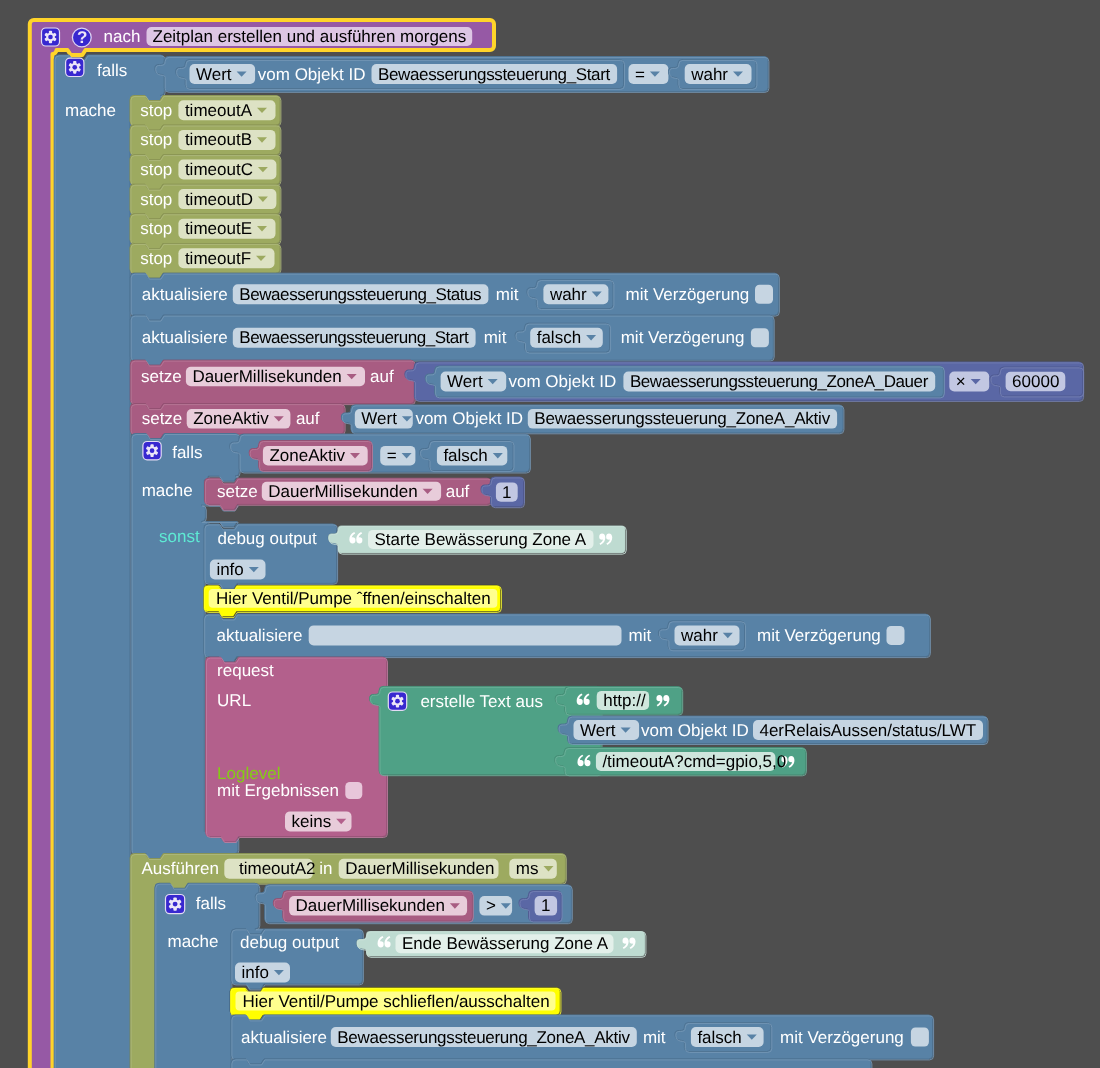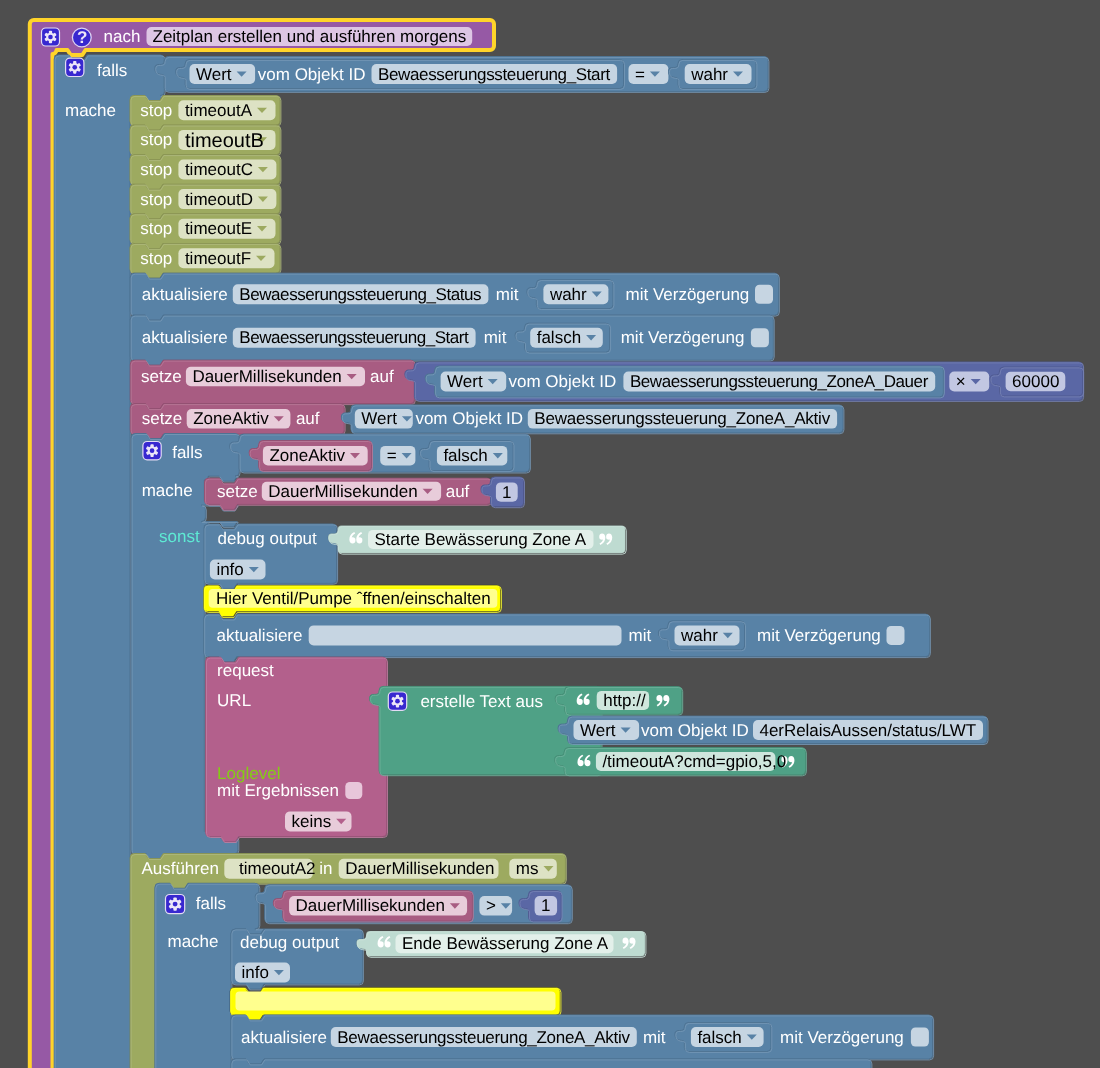--- a/index.html
+++ b/index.html
@@ -290,21 +290,21 @@
 <div class="lbl" style="left:97px;top:62px;color:#fff;font-size:17px">falls</div>
 <div class="lbl" style="left:65px;top:101.5px;color:#fff;font-size:17px">mache</div>
 <div class="lbl" style="left:196px;top:65.5px;color:#000;font-size:17px">Wert</div>
 <div class="lbl" style="left:257.8px;top:65.5px;color:#fff;font-size:17px">vom Objekt ID</div>
 <div class="lbl" style="left:378px;top:65.5px;color:#000;font-size:17px;letter-spacing:-0.359px">Bewaesserungssteuerung_Start</div>
 <div class="lbl" style="left:635px;top:65.5px;color:#000;font-size:17px">=</div>
 <div class="lbl" style="left:691.2px;top:65.5px;color:#000;font-size:17px">wahr</div>
 <div class="lbl" style="left:140.2px;top:101.8px;color:#fff;font-size:17px">stop</div>
 <div class="lbl" style="left:184.9px;top:101.8px;color:#000;font-size:17px">timeoutA</div>
 <div class="lbl" style="left:140.2px;top:131.4px;color:#fff;font-size:17px">stop</div>
-<div class="lbl" style="left:184.9px;top:131.4px;color:#000;font-size:20px">timeoutB</div>
+<div class="lbl" style="left:184.9px;top:131.4px;color:#000;font-size:17px">timeoutB</div>
 <div class="lbl" style="left:140.2px;top:161px;color:#fff;font-size:17px">stop</div>
 <div class="lbl" style="left:184.9px;top:161px;color:#000;font-size:17px">timeoutC</div>
 <div class="lbl" style="left:140.2px;top:190.6px;color:#fff;font-size:17px">stop</div>
 <div class="lbl" style="left:184.9px;top:190.6px;color:#000;font-size:17px">timeoutD</div>
 <div class="lbl" style="left:140.2px;top:220.2px;color:#fff;font-size:17px">stop</div>
 <div class="lbl" style="left:184.9px;top:220.2px;color:#000;font-size:17px">timeoutE</div>
 <div class="lbl" style="left:140.2px;top:249.8px;color:#fff;font-size:17px">stop</div>
 <div class="lbl" style="left:184.9px;top:249.8px;color:#000;font-size:17px">timeoutF</div>
 <div class="lbl" style="left:141.8px;top:285.7px;color:#fff;font-size:17px">aktualisiere</div>
 <div class="lbl" style="left:239.3px;top:285.7px;color:#000;font-size:17px;letter-spacing:-0.428px">Bewaesserungssteuerung_Status</div>
@@ -365,18 +365,19 @@
 <div class="lbl" style="left:345.2px;top:860.2px;color:#000;font-size:17px">DauerMillisekunden</div>
 <div class="lbl" style="left:515.8px;top:860.2px;color:#000;font-size:17px">ms</div>
 <div class="lbl" style="left:195.8px;top:895px;color:#fff;font-size:17px">falls</div>
 <div class="lbl" style="left:167.5px;top:932.5px;color:#fff;font-size:17px">mache</div>
 <div class="lbl" style="left:295.6px;top:897.4px;color:#000;font-size:17px">DauerMillisekunden</div>
 <div class="lbl" style="left:485.9px;top:897.4px;color:#000;font-size:17px">&gt;</div>
 <div class="lbl" style="left:541.1px;top:897.4px;color:#000;font-size:17px">1</div>
 <div class="lbl" style="left:240px;top:933.5px;color:#fff;font-size:17px">debug output</div>
 <div class="lbl" style="left:241.5px;top:964px;color:#000;font-size:17px">info</div>
 <div class="lbl" style="left:402px;top:935.3px;color:#000;font-size:17px">Ende Bewässerung Zone A</div>
+<div class="lbl" style="left:242.5px;top:993px;color:#000;font-size:17px">Hier Ventil/Pumpe schlieflen/ausschalten</div>
 <div class="lbl" style="left:241px;top:1028.5px;color:#fff;font-size:17px">aktualisiere</div>
 <div class="lbl" style="left:337.3px;top:1028.5px;color:#000;font-size:17px;letter-spacing:-0.297px">Bewaesserungssteuerung_ZoneA_Aktiv</div>
 <div class="lbl" style="left:642.9px;top:1028.5px;color:#fff;font-size:17px">mit</div>
 <div class="lbl" style="left:697.4px;top:1028.5px;color:#000;font-size:17px">falsch</div>
 <div class="lbl" style="left:780px;top:1028.5px;color:#fff;font-size:17px">mit Verzögerung</div>
 </div>
 
 </body></html>

